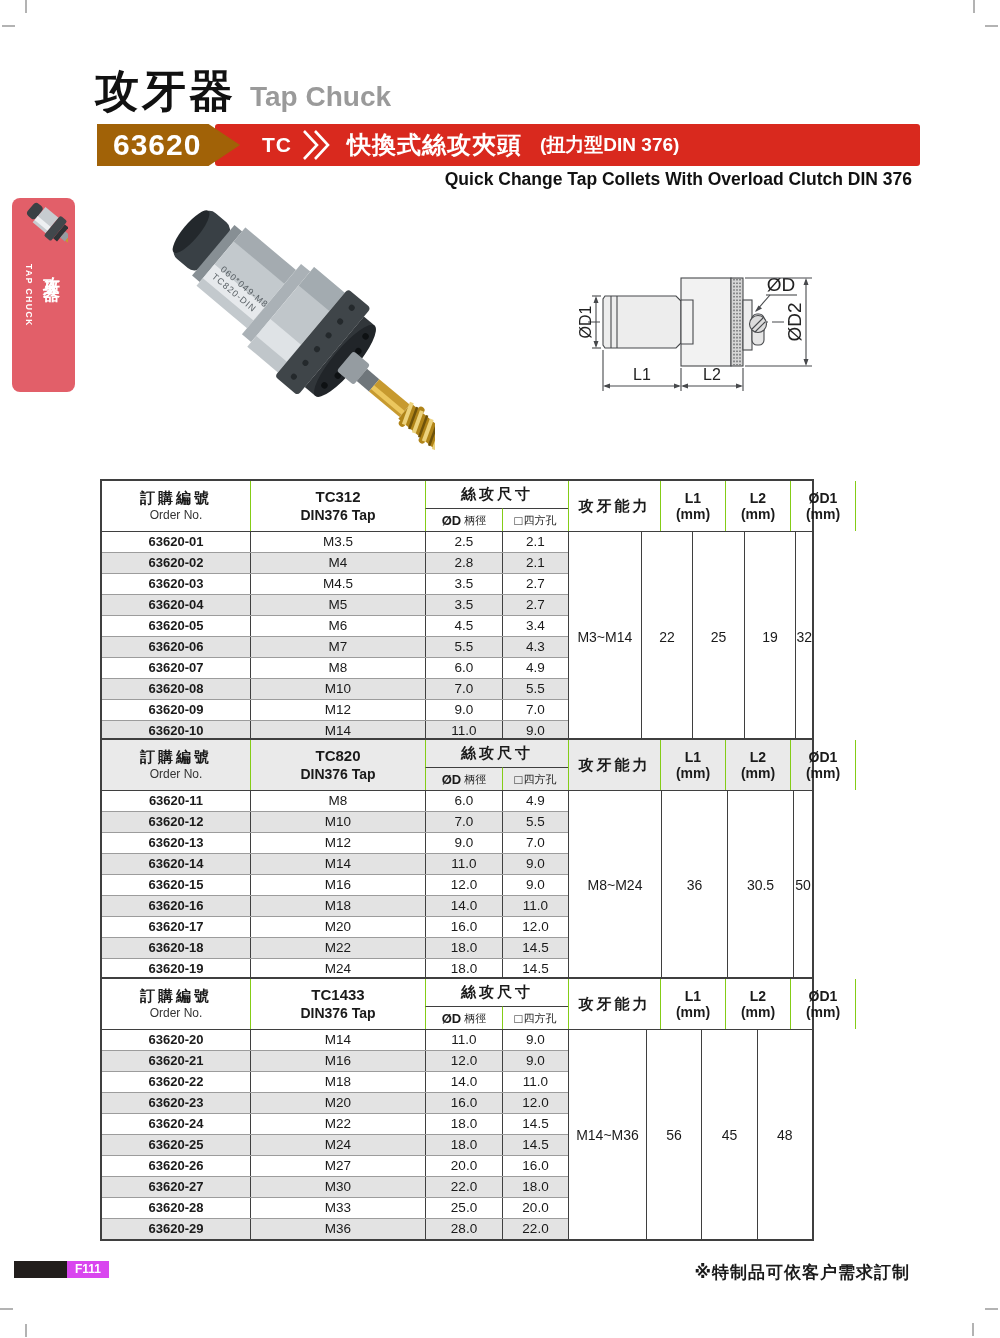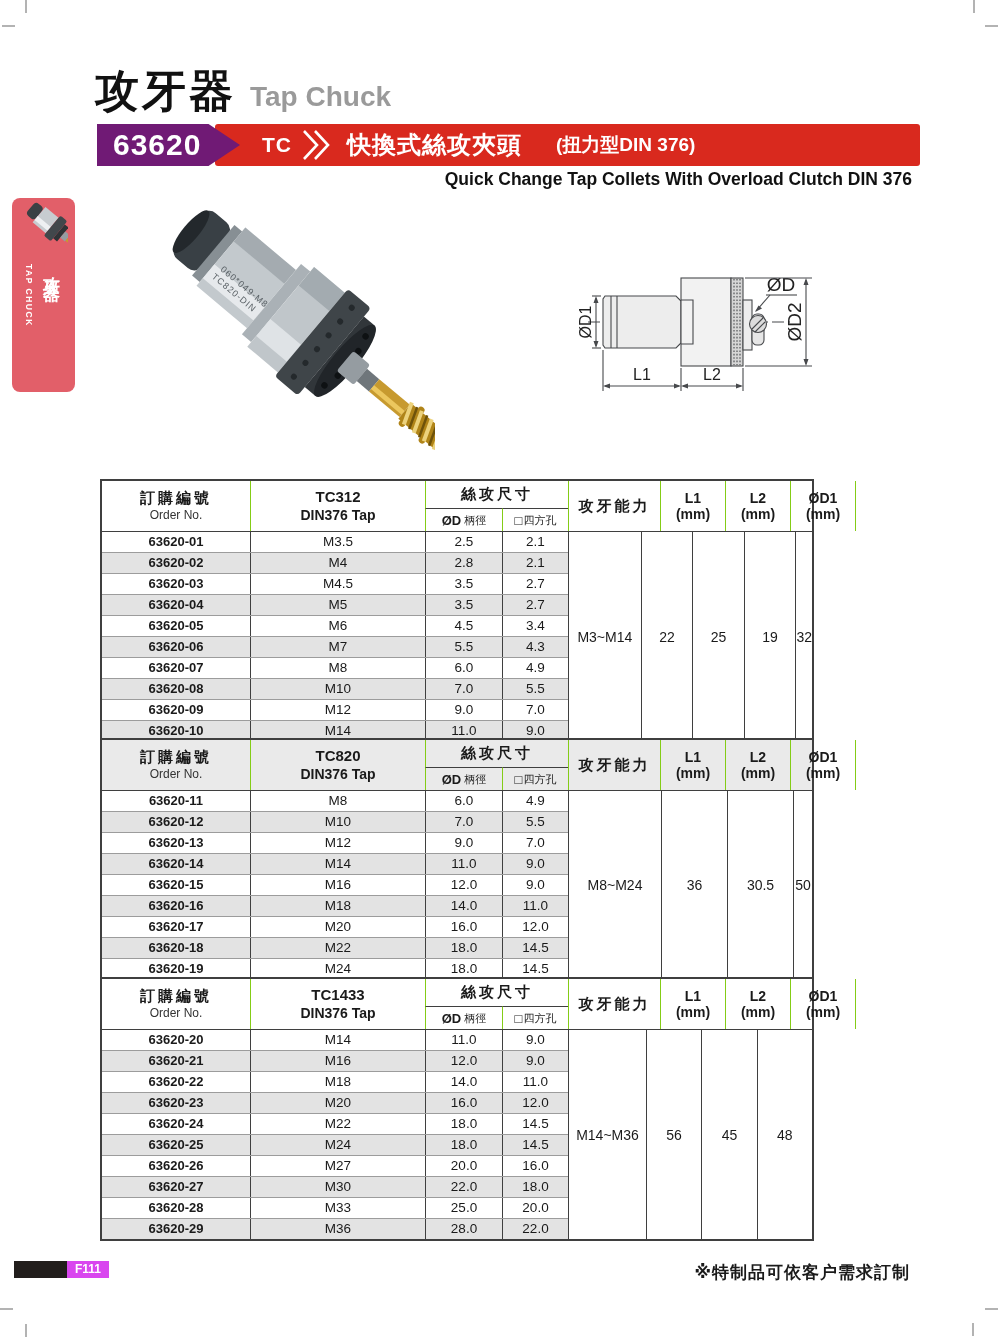--- a/index.html
+++ b/index.html
@@ -12,28 +12,28 @@
   .cmk.h{width:13px;height:2px;}
 
   
   .title-row{position:absolute;left:95px;top:62px;display:flex;align-items:baseline;}
   .title-zh{font-size:44px;font-weight:bold;letter-spacing:3px;color:#111;}
   .title-en{font-size:28px;font-weight:bold;color:#9a9a9a;margin-left:14px;}
 
   
   .banner{position:absolute;left:97px;top:124px;width:823px;height:42px;}
   .banner-red{position:absolute;left:118px;right:0;top:0;bottom:0;background:#d9291e;border-radius:3px;}
-  .banner-flag{position:absolute;left:0;top:0;width:143px;height:42px;background:#701a75;
+  .banner-flag{position:absolute;left:0;top:0;width:143px;height:42px;background:#a16207;
                clip-path:polygon(0 0,78% 0,100% 50%,78% 100%,0 100%);
                display:flex;align-items:center;}
   .banner-code{color:#fff;font-weight:bold;font-size:30px;letter-spacing:1px;padding-left:16px;}
   .banner-tc{position:absolute;left:150px;top:0;width:60px;height:42px;line-height:42px;text-align:center;
              color:#fff;font-weight:bold;font-size:21px;letter-spacing:1px;}
   .banner-chevron{position:absolute;left:204px;top:5px;}
-  .banner-title{position:absolute;left:250px;top:0;height:42px;display:flex;align-items:center;color:#fff;gap:16px;}
+  .banner-title{position:absolute;left:250px;top:0;height:42px;display:flex;align-items:center;color:#fff;}
   .banner-title .main{font-size:24px;font-weight:bold;letter-spacing:1px;}
   .banner-title .paren{font-size:19px;font-weight:bold;margin-left:18px;}
   .subtitle{position:absolute;top:169px;right:88px;font-size:17.5px;font-weight:bold;color:#111;}
 
   
   .side-tab{position:absolute;left:12px;top:198px;width:63px;height:194px;background:#e25f69;border-radius:8px;}
   .tab-zh{position:absolute;right:12px;top:64px;writing-mode:vertical-rl;color:#fff;
           font-size:17px;font-weight:bold;letter-spacing:5px;}
   .tab-en{position:absolute;left:12px;top:66px;writing-mode:vertical-rl;color:#fff;
           font-size:8.5px;font-weight:bold;letter-spacing:1.5px;}

